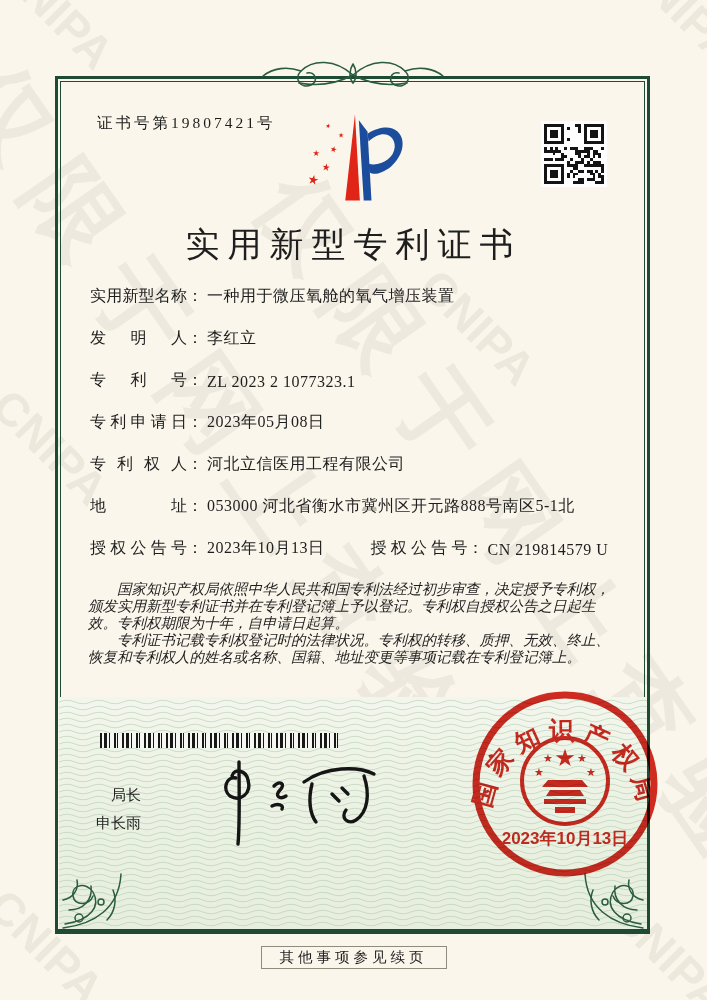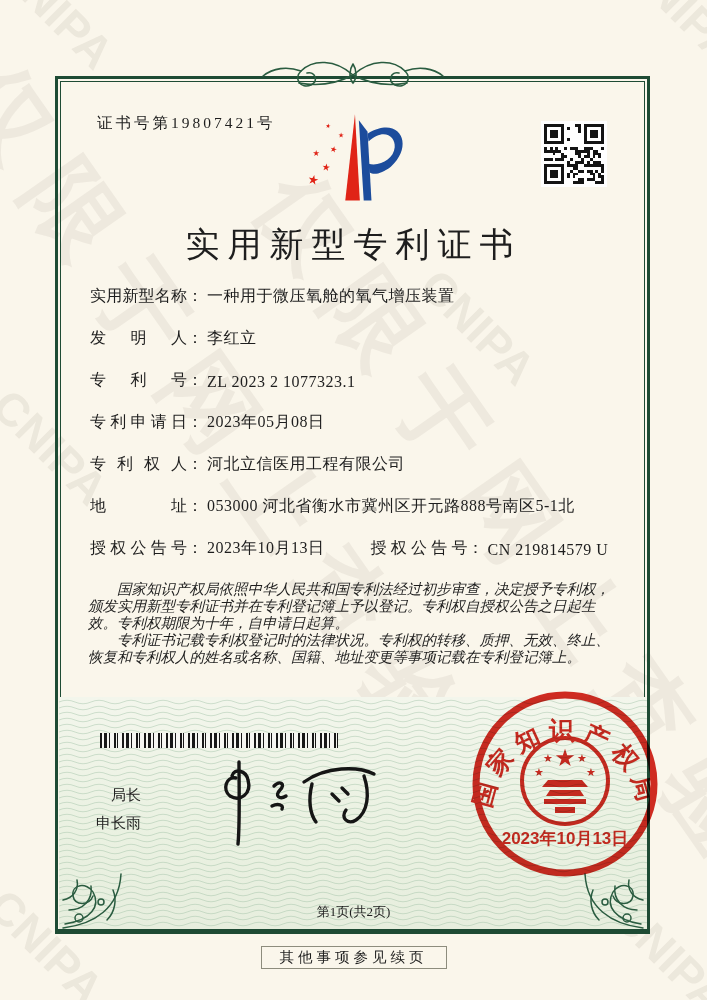--- a/index.html
+++ b/index.html
@@ -437,16 +437,15 @@
         <text x="123" y="89" font-size="11" text-anchor="middle">★</text>
         <path d="M74,100 h46 l-6,-7 h-34 z"></path>
         <path d="M78,109 h38 l-4,-6 h-30 z"></path>
         <path d="M76,112 h42 v5 h-42 z"></path>
         <path d="M87,120 h20 v6 h-20 z"></path>
       </g>
       <text x="97" y="157" font-size="17" font-weight="bold" text-anchor="middle" stroke="none" font-family="'Liberation Sans',sans-serif">2023年10月13日</text>
     </g>
   </svg>
 
-  <div class="page-info">第1页(共2页)</div>
   <div class="footer-note">其他事项参见续页</div>
 
 </div>
 
 </body></html>

